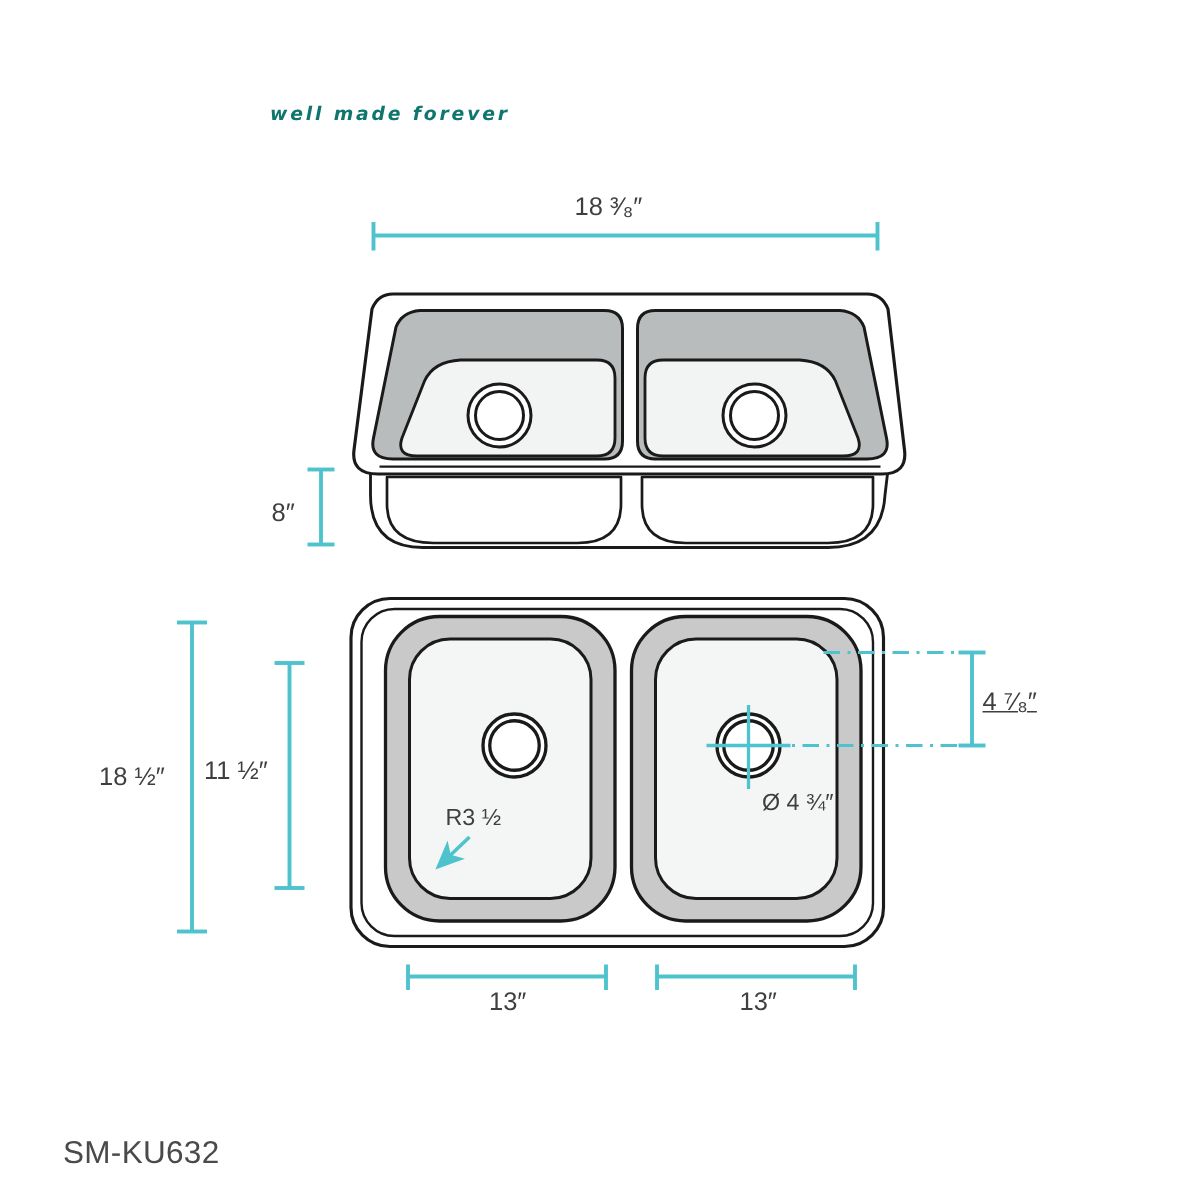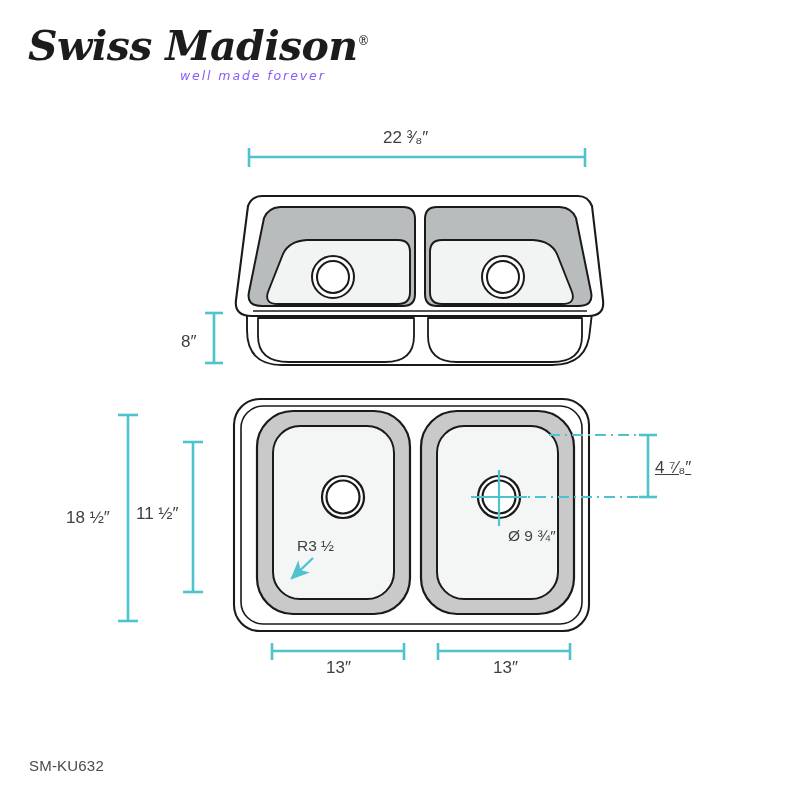--- a/index.html
+++ b/index.html
@@ -48,33 +48,33 @@
     vertical-align: super;
     font-style: normal;
     font-weight: 400;
   }
   .brand-tag {
     position: absolute;
     left: 152px;
     top: 42px;
     font-family: "DejaVu Sans", sans-serif;
     font-style: italic;
-    font-weight: 400;
+    font-weight: 700;
     font-size: 12.5px;
     letter-spacing: 1.9px;
-    color: #8b5cf6;
+    color: #0f766e;
     white-space: nowrap;
   }
 
   .model-code {
     position: absolute;
-    left: 29px;
+    left: 42px;
     top: 757px;
     font-family: "Liberation Sans", sans-serif;
-    font-size: 15px;
+    font-size: 21px;
     letter-spacing: 0.2px;
     color: #4a4a4a;
   }
 
   .dim-label {
     position: absolute;
     font-family: "Liberation Sans", sans-serif;
     color: #3f3f3f;
     white-space: nowrap;
     font-size: 17px;
@@ -88,21 +88,20 @@
   .lbl-drainy  { left: 655px; top: 458px; text-decoration: underline; }
   .lbl-w13a    { left: 326px; top: 658px; }
   .lbl-w13b    { left: 493px; top: 658px; }
   .lbl-radius  { left: 297px; top: 537px; }
   .lbl-diam    { left: 508px; top: 527px; }
 </style>
 </head>
 <body>
 
 <div class="brand-wrap">
-  <div class="brand-name"><span>Swiss Madison</span><span class="brand-reg">®</span></div>
   <div class="brand-tag">well made forever</div>
 </div>
 
 <svg id="spec-canvas" viewBox="0 0 800 800">
   <defs>
     <marker id="arrowCyan" markerWidth="9" markerHeight="9" refX="7.5" refY="4.5" orient="auto">
       <path d="M8.5,4.5 L0.5,1 L2.6,4.5 L0.5,8 Z" fill="#4EC3CE"></path>
     </marker>
   </defs>
 
@@ -188,23 +187,23 @@
     <line x1="438" y1="651" x2="570" y2="651" stroke="#4EC3CE" stroke-width="2.6"></line>
     <line x1="438" y1="643" x2="438" y2="660" stroke="#4EC3CE" stroke-width="2.6"></line>
     <line x1="570" y1="643" x2="570" y2="660" stroke="#4EC3CE" stroke-width="2.6"></line>
   </g>
 
   <g>
     <line x1="313" y1="558" x2="292" y2="578" stroke="#4EC3CE" stroke-width="2.4" marker-end="url(#arrowCyan)"></line>
   </g>
 </svg>
 
-<div class="dim-label lbl-width">22 ³⁄₈″</div>
+<div class="dim-label lbl-width">18 ³⁄₈″</div>
 <div class="dim-label lbl-depth8">8″</div>
 <div class="dim-label lbl-h185">18 ½″</div>
 <div class="dim-label lbl-h165">11 ½″</div>
 <div class="dim-label lbl-drainy">4 ⁷⁄₈″</div>
 <div class="dim-label lbl-w13a">13″</div>
 <div class="dim-label lbl-w13b">13″</div>
 <div class="dim-label lbl-radius sm">R3 ½</div>
-<div class="dim-label lbl-diam sm">Ø 9 ¾″</div>
+<div class="dim-label lbl-diam sm">Ø 4 ¾″</div>
 
 <div class="model-code">SM-KU632</div>
 
 </body></html>

